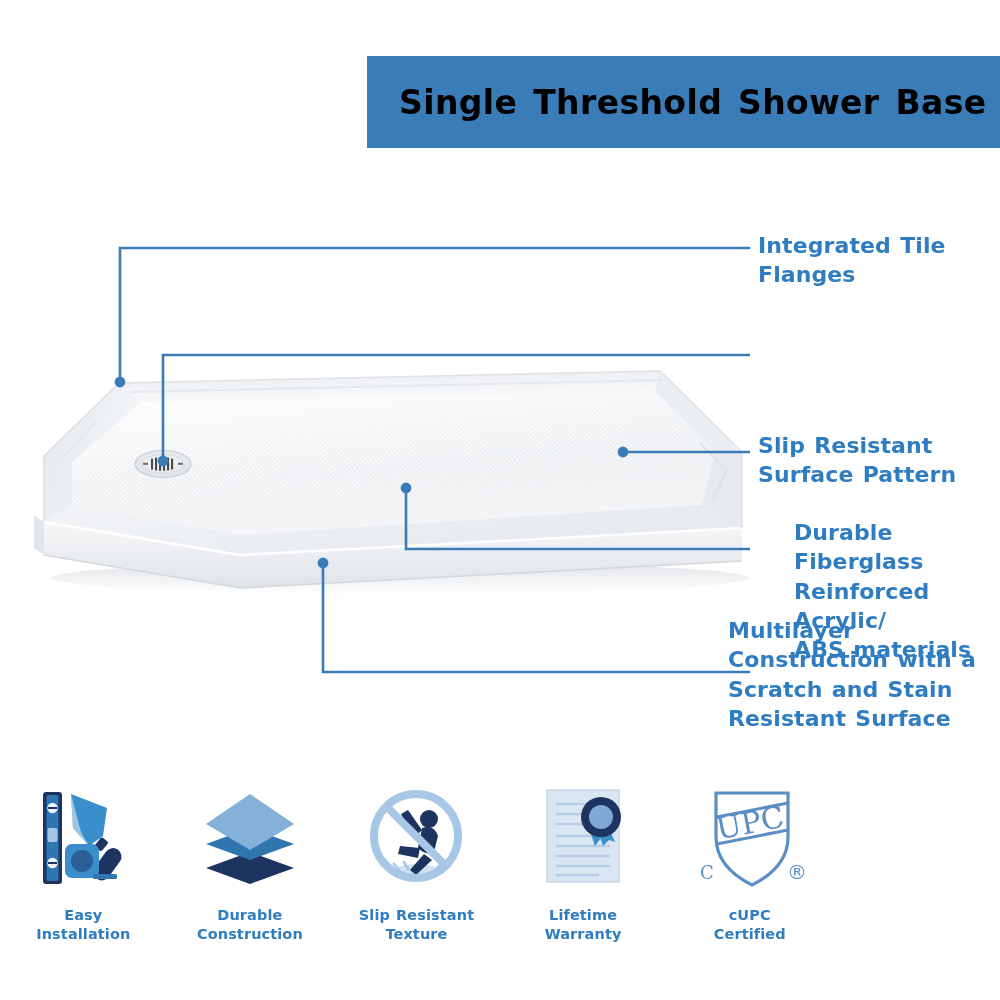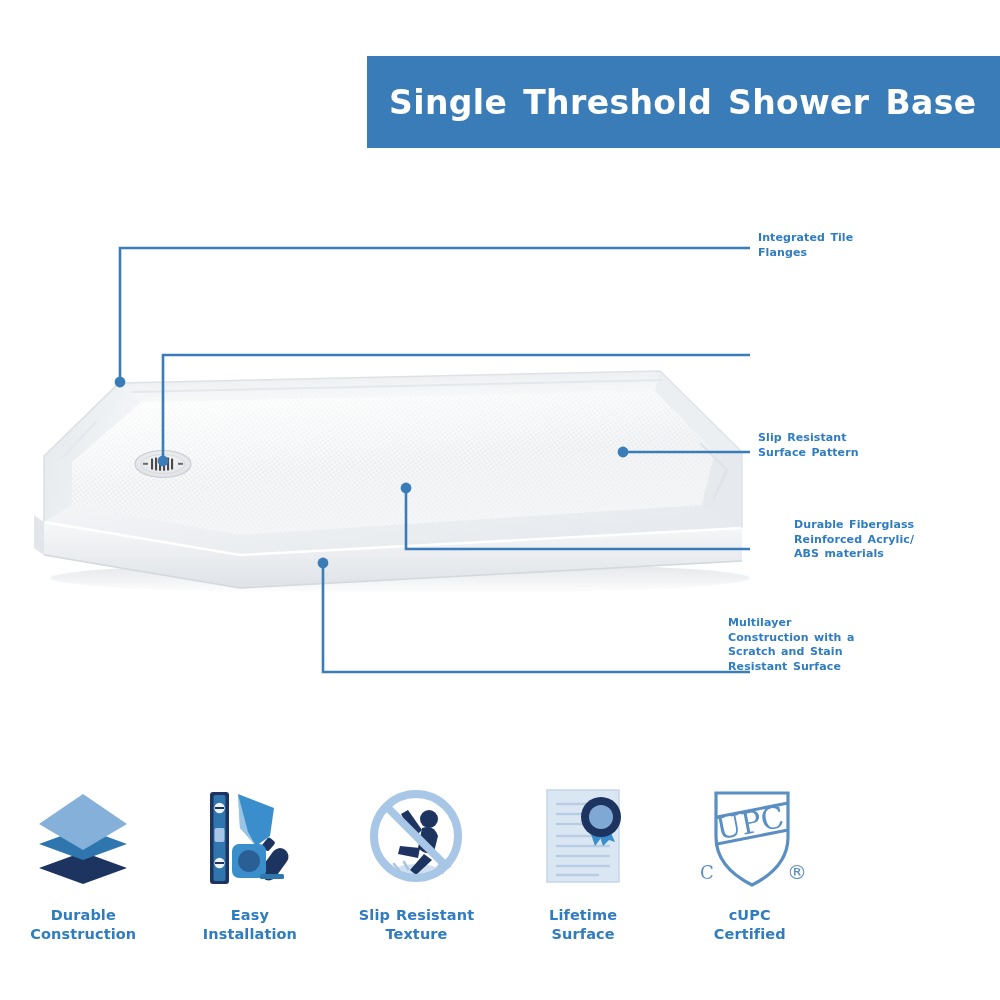--- a/index.html
+++ b/index.html
@@ -28,37 +28,37 @@
     position: absolute;
     left: 367px;
     top: 56px;
     width: 633px;
     height: 92px;
     background: #3a7cb8;
     display: flex;
     align-items: center;
   }
   .header-title {
-    color: #ffffff;
+    color: #000000;
     font-family: "DejaVu Sans", sans-serif;
     font-size: 33px;
     font-weight: bold;
     letter-spacing: 0.4px;
     word-spacing: 4px;
-    padding-left: 22px;
+    padding-left: 32px;
     line-height: 1;
     white-space: nowrap;
   }
 
   
   .callout {
     position: absolute;
     color: #2f7dc0;
     font-family: "DejaVu Sans", sans-serif;
-    font-size: 11px;
+    font-size: 22px;
     font-weight: bold;
     line-height: 1.33;
     letter-spacing: 0.1px;
     word-spacing: 1.5px;
     white-space: pre-line;
   }
   #callout-0 { left: 758px; top: 231px; }
   #callout-1 { left: 758px; top: 313px; }
   #callout-2 { left: 758px; top: 431px; }
   #callout-3 { left: 758px; top: 518px; margin-left: 36px; }
@@ -253,32 +253,20 @@
   <div class="callout" id="callout-4">Multilayer
 Construction with a
 Scratch and Stain
 Resistant Surface</div>
 
   <div class="features">
 
     <div class="feature">
       <div class="feature-icon">
         <svg width="104" height="104" viewBox="0 0 104 104">
-          <polygon points="52,68 96,84 52,100 8,84" fill="#1d3461"></polygon>
-          <polygon points="52,44 96,60 52,76 8,60" fill="#2e76ad"></polygon>
-          <polygon points="52,10 96,40 52,66 8,40" fill="#85b0d9"></polygon>
-        </svg>
-      </div>
-      <div class="feature-label">Durable
-Construction</div>
-    </div>
-
-    <div class="feature">
-      <div class="feature-icon">
-        <svg width="104" height="104" viewBox="0 0 104 104">
 
           <rect x="12" y="8" width="19" height="92" rx="3" fill="#1d3461"></rect>
           <rect x="15.5" y="11" width="12" height="86" rx="2" fill="#2e76ad"></rect>
           <circle cx="21.5" cy="24" r="5.2" fill="#eef3f8"></circle>
           <rect x="17" y="23" width="9" height="2" fill="#1d3461"></rect>
           <rect x="16.5" y="44" width="10" height="14" rx="2" fill="#a8c6e5"></rect>
           <circle cx="21.5" cy="79" r="5.2" fill="#eef3f8"></circle>
           <rect x="17" y="78" width="9" height="2" fill="#1d3461"></rect>
 
           <path d="M40 10 L76 24 L72 52 L58 62 L42 44 Z" fill="#3a8ecb"></path>
@@ -287,20 +275,32 @@
           <rect x="66" y="54" width="9" height="12" rx="2" transform="rotate(40 70 60)" fill="#1d3461"></rect>
           <rect x="68" y="62" width="17" height="36" rx="8.5" transform="rotate(36 76 80)" fill="#1d3461"></rect>
 
           <rect x="34" y="60" width="34" height="34" rx="7" fill="#3a8ecb"></rect>
           <circle cx="51" cy="77" r="11" fill="#2a5f96"></circle>
           <rect x="62" y="90" width="24" height="5" rx="1.5" fill="#2e76ad"></rect>
         </svg>
       </div>
       <div class="feature-label">Easy
 Installation</div>
+    </div>
+
+    <div class="feature">
+      <div class="feature-icon">
+        <svg width="104" height="104" viewBox="0 0 104 104">
+          <polygon points="52,68 96,84 52,100 8,84" fill="#1d3461"></polygon>
+          <polygon points="52,44 96,60 52,76 8,60" fill="#2e76ad"></polygon>
+          <polygon points="52,10 96,40 52,66 8,40" fill="#85b0d9"></polygon>
+        </svg>
+      </div>
+      <div class="feature-label">Durable
+Construction</div>
     </div>
 
     <div class="feature">
       <div class="feature-icon">
         <svg width="104" height="104" viewBox="0 0 104 104">
 
           <path d="M26 86 Q52 74 80 86 L80 90 L26 90 Z" fill="#cfe0f0"></path>
 
           <g fill="#1d3461">
             <circle cx="65" cy="35" r="9"></circle>
@@ -335,21 +335,21 @@
           </g>
 
           <polygon points="58,44 64,62 70,54 76,58 68,38" fill="#3a8ecb"></polygon>
           <polygon points="76,40 84,58 78,56 72,62 66,44" fill="#3a8ecb"></polygon>
 
           <circle cx="70" cy="33" r="20" fill="#1d3461"></circle>
           <circle cx="70" cy="33" r="12" fill="#7fa9d4"></circle>
         </svg>
       </div>
       <div class="feature-label">Lifetime
-Surface</div>
+Warranty</div>
     </div>
 
 
     <div class="feature">
       <div class="feature-icon">
         <svg width="116" height="110" viewBox="0 0 116 110">
           <path d="M24 12 L96 12 L96 56 Q96 86 60 104 Q24 86 24 56 Z" fill="none" stroke="#5b8fc4" stroke-width="3.2"></path>
           <line x1="25" y1="36" x2="96" y2="22" stroke="#5b8fc4" stroke-width="3"></line>
           <line x1="25" y1="63" x2="96" y2="49" stroke="#5b8fc4" stroke-width="3"></line>
           <text x="60" y="52" text-anchor="middle" transform="rotate(-11 60 52)" font-family="'DejaVu Serif', serif" font-size="30" fill="#5b8fc4">UPC</text>

